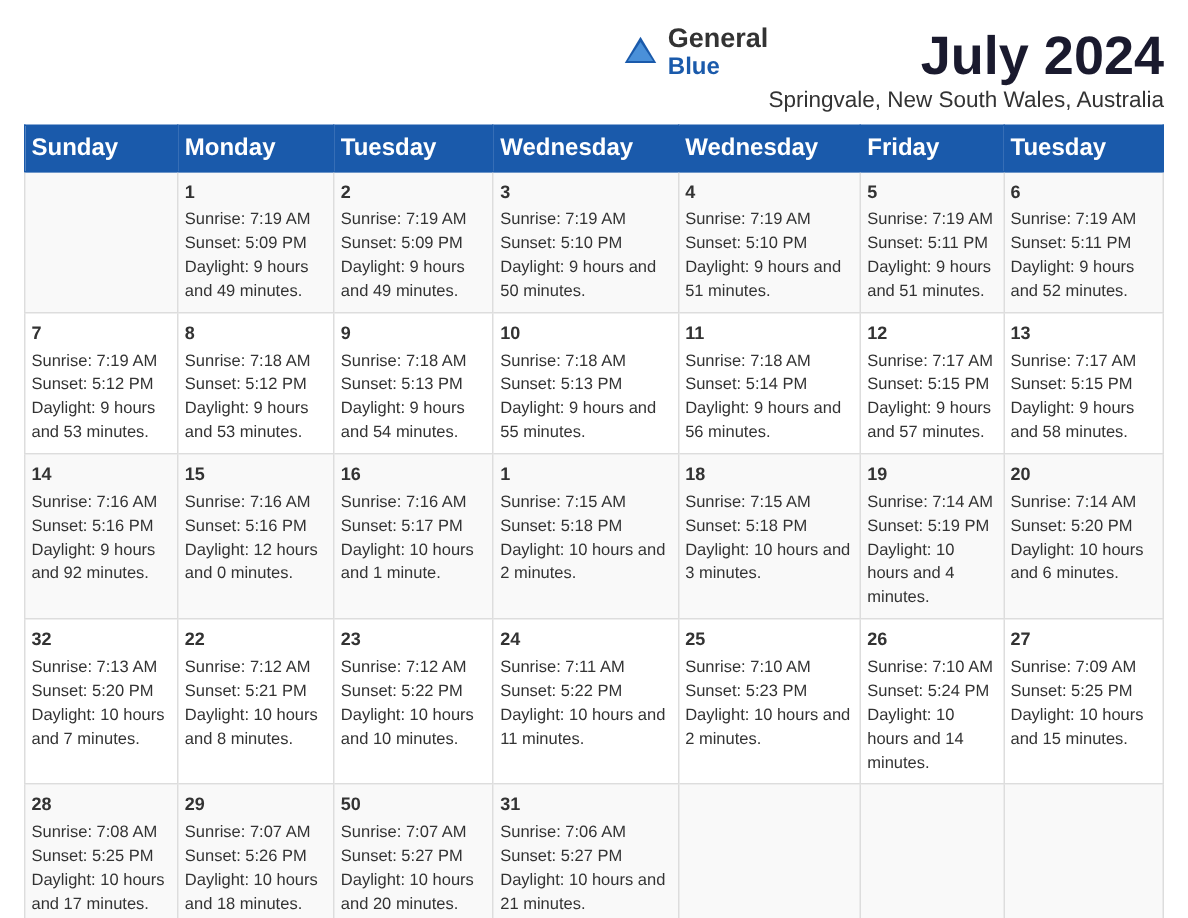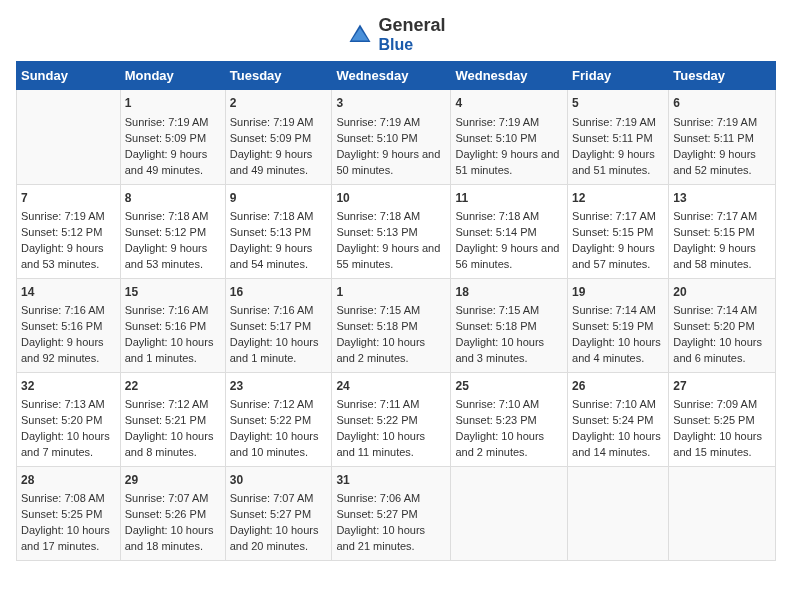--- a/index.html
+++ b/index.html
@@ -5,21 +5,21 @@
     * { box-sizing: border-box; margin: 0; padding: 0; }
     body {
       font-family: Arial, sans-serif;
       background: #fff;
       width: 792px;
       min-height: 612px;
       padding: 16px;
     }
     .header-area {
       display: flex;
-      justify-content: center;
+      justify-content: flex-end;
       align-items: flex-start;
       margin-bottom: 8px;
     }
     .logo {
       display: flex;
       align-items: center;
       gap: 4px;
     }
     .logo-text {
       display: flex;
@@ -57,21 +57,21 @@
       border-collapse: collapse;
       font-size: 11px;
     }
     thead tr {
       background-color: #1a5aab;
       color: white;
     }
     thead th {
       padding: 6px 4px;
       text-align: left;
-      font-size: 13px;
+      font-size: 16px;
       font-weight: bold;
       border: 1px solid #1a5aab;
     }
     tbody tr {
       border-bottom: 1px solid #ccc;
     }
     tbody tr:nth-child(odd) {
       background-color: #f9f9f9;
     }
     tbody tr:nth-child(even) {
@@ -99,20 +99,24 @@
   <div class="logo">
     <svg class="logo-icon" viewBox="0 0 40 40">
       <polygon points="20,5 35,30 5,30" fill="#1a5aab"></polygon>
       <polygon points="20,10 32,28 8,28" fill="#4a90d9"></polygon>
     </svg>
     <div class="logo-text">
       <span class="logo-general">General</span>
       <span class="logo-blue">Blue</span>
     </div>
   </div>
+  <div class="title-area">
+    <div class="main-title">July 2024</div>
+    <div class="subtitle">Springvale, New South Wales, Australia</div>
+  </div>
 </div>
 
 <table>
   <thead>
     <tr>
       <th>Sunday</th>
       <th>Monday</th>
       <th>Tuesday</th>
       <th>Wednesday</th>
       <th>Wednesday</th>
@@ -134,39 +138,39 @@
         <td><span class="day-num">7</span><span>Sunrise: 7:19 AM</span><br><span>Sunset: 5:12 PM</span><br><span>Daylight: 9 hours and 53 minutes.</span></td>
         <td><span class="day-num">8</span><span>Sunrise: 7:18 AM</span><br><span>Sunset: 5:12 PM</span><br><span>Daylight: 9 hours and 53 minutes.</span></td>
         <td><span class="day-num">9</span><span>Sunrise: 7:18 AM</span><br><span>Sunset: 5:13 PM</span><br><span>Daylight: 9 hours and 54 minutes.</span></td>
         <td><span class="day-num">10</span><span>Sunrise: 7:18 AM</span><br><span>Sunset: 5:13 PM</span><br><span>Daylight: 9 hours and 55 minutes.</span></td>
         <td><span class="day-num">11</span><span>Sunrise: 7:18 AM</span><br><span>Sunset: 5:14 PM</span><br><span>Daylight: 9 hours and 56 minutes.</span></td>
         <td><span class="day-num">12</span><span>Sunrise: 7:17 AM</span><br><span>Sunset: 5:15 PM</span><br><span>Daylight: 9 hours and 57 minutes.</span></td>
         <td><span class="day-num">13</span><span>Sunrise: 7:17 AM</span><br><span>Sunset: 5:15 PM</span><br><span>Daylight: 9 hours and 58 minutes.</span></td>
       </tr>
       <tr>
         <td><span class="day-num">14</span><span>Sunrise: 7:16 AM</span><br><span>Sunset: 5:16 PM</span><br><span>Daylight: 9 hours and 92 minutes.</span></td>
-        <td><span class="day-num">15</span><span>Sunrise: 7:16 AM</span><br><span>Sunset: 5:16 PM</span><br><span>Daylight: 10 hours and 1 minutes.</span></td>
+        <td><span class="day-num">15</span><span>Sunrise: 7:16 AM</span><br><span>Sunset: 5:16 PM</span><br><span>Daylight: 12 hours and 0 minutes.</span></td>
         <td><span class="day-num">16</span><span>Sunrise: 7:16 AM</span><br><span>Sunset: 5:17 PM</span><br><span>Daylight: 10 hours and 1 minute.</span></td>
         <td><span class="day-num">1</span><span>Sunrise: 7:15 AM</span><br><span>Sunset: 5:18 PM</span><br><span>Daylight: 10 hours and 2 minutes.</span></td>
         <td><span class="day-num">18</span><span>Sunrise: 7:15 AM</span><br><span>Sunset: 5:18 PM</span><br><span>Daylight: 10 hours and 3 minutes.</span></td>
         <td><span class="day-num">19</span><span>Sunrise: 7:14 AM</span><br><span>Sunset: 5:19 PM</span><br><span>Daylight: 10 hours and 4 minutes.</span></td>
         <td><span class="day-num">20</span><span>Sunrise: 7:14 AM</span><br><span>Sunset: 5:20 PM</span><br><span>Daylight: 10 hours and 6 minutes.</span></td>
       </tr>
       <tr>
         <td><span class="day-num">32</span><span>Sunrise: 7:13 AM</span><br><span>Sunset: 5:20 PM</span><br><span>Daylight: 10 hours and 7 minutes.</span></td>
         <td><span class="day-num">22</span><span>Sunrise: 7:12 AM</span><br><span>Sunset: 5:21 PM</span><br><span>Daylight: 10 hours and 8 minutes.</span></td>
         <td><span class="day-num">23</span><span>Sunrise: 7:12 AM</span><br><span>Sunset: 5:22 PM</span><br><span>Daylight: 10 hours and 10 minutes.</span></td>
         <td><span class="day-num">24</span><span>Sunrise: 7:11 AM</span><br><span>Sunset: 5:22 PM</span><br><span>Daylight: 10 hours and 11 minutes.</span></td>
         <td><span class="day-num">25</span><span>Sunrise: 7:10 AM</span><br><span>Sunset: 5:23 PM</span><br><span>Daylight: 10 hours and 2 minutes.</span></td>
         <td><span class="day-num">26</span><span>Sunrise: 7:10 AM</span><br><span>Sunset: 5:24 PM</span><br><span>Daylight: 10 hours and 14 minutes.</span></td>
         <td><span class="day-num">27</span><span>Sunrise: 7:09 AM</span><br><span>Sunset: 5:25 PM</span><br><span>Daylight: 10 hours and 15 minutes.</span></td>
       </tr>
       <tr>
         <td><span class="day-num">28</span><span>Sunrise: 7:08 AM</span><br><span>Sunset: 5:25 PM</span><br><span>Daylight: 10 hours and 17 minutes.</span></td>
         <td><span class="day-num">29</span><span>Sunrise: 7:07 AM</span><br><span>Sunset: 5:26 PM</span><br><span>Daylight: 10 hours and 18 minutes.</span></td>
-        <td><span class="day-num">30</span><span>Sunrise: 7:07 AM</span><br><span>Sunset: 5:27 PM</span><br><span>Daylight: 10 hours and 20 minutes.</span></td>
+        <td><span class="day-num">50</span><span>Sunrise: 7:07 AM</span><br><span>Sunset: 5:27 PM</span><br><span>Daylight: 10 hours and 20 minutes.</span></td>
         <td><span class="day-num">31</span><span>Sunrise: 7:06 AM</span><br><span>Sunset: 5:27 PM</span><br><span>Daylight: 10 hours and 21 minutes.</span></td>
         <td></td>
         <td></td>
         <td></td>
       </tr>
     </tbody>
 </table>
 
 </body></html>

